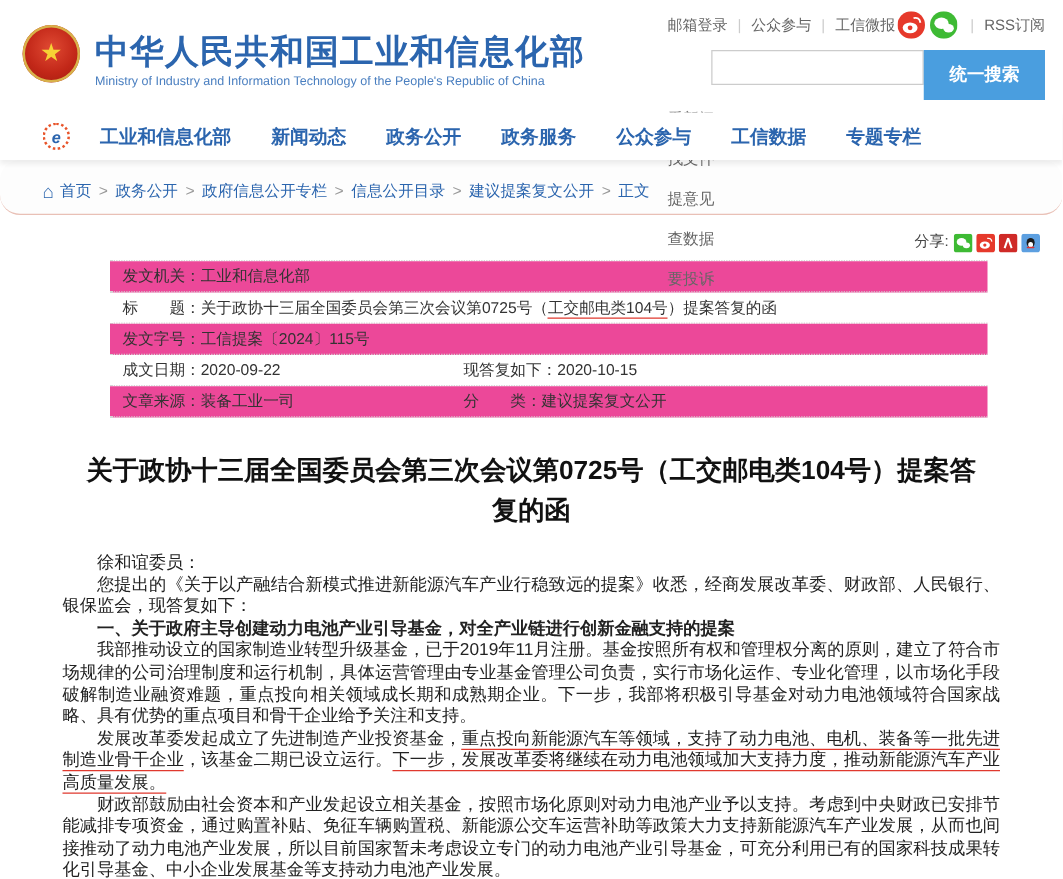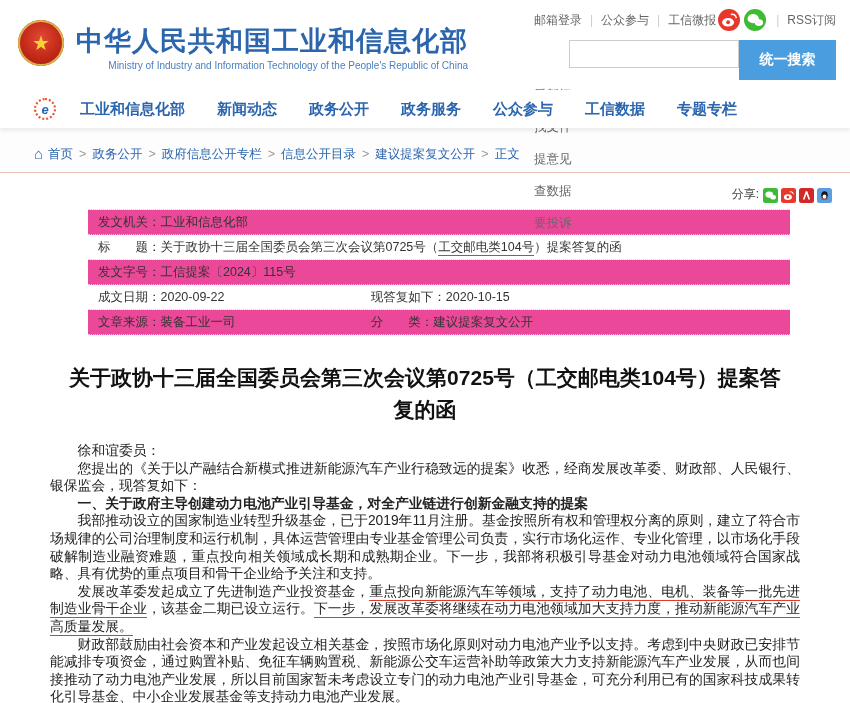--- a/index.html
+++ b/index.html
@@ -3,21 +3,21 @@
 <meta charset="utf-8">
 <style>
   html,body{margin:0;padding:0;width:850px;height:703px;overflow:hidden;background:#fff;
     font-family:"Liberation Sans","DejaVu Sans",sans-serif;color:#333;}
   
   .site-header{position:relative;height:90px;background:#fff;}
   .emblem{position:absolute;left:18px;top:20px;width:46px;height:46px;border-radius:50%;
     background:radial-gradient(circle at 50% 40%,#e04a33 0%,#c22718 55%,#9e1a0e 100%);
     display:flex;align-items:center;justify-content:center;box-shadow:0 0 0 2px #d8b24a inset;}
   .emblem .star{color:#f6d335;font-size:20px;line-height:1;}
-  .site-title-block{position:absolute;left:76px;top:26px;text-align:right;}
+  .site-title-block{position:absolute;left:76px;top:26px;}
   .site-title{color:#2b65ae;font-size:27px;font-weight:bold;letter-spacing:1px;line-height:30px;}
   .site-subtitle{color:#4a7fc0;font-size:10px;margin-top:4px;}
   .top-right{position:absolute;top:8px;right:14px;display:flex;flex-direction:column;align-items:flex-end;}
   .top-links-row{display:flex;align-items:center;white-space:nowrap;font-size:12px;color:#666;height:24px;}
   .top-links-row a{color:#666;text-decoration:none;cursor:pointer;}
   .top-sep{color:#ccc;margin:0 8px;}
   .social-icon{display:inline-flex;width:22px;height:22px;margin:0 2px;vertical-align:middle;cursor:pointer;}
   .social-icon svg{width:22px;height:22px;}
   .search-row{display:flex;margin-top:8px;}
   .search-input{width:170px;height:28px;border:1px solid #ccc;outline:none;padding:0 6px;box-sizing:border-box;}
@@ -28,21 +28,21 @@
   .quick-links-row a{color:#666;text-decoration:none;cursor:pointer;}
   
   .main-nav{height:38px;display:flex;align-items:center;padding-left:34px;background:#fff;
     box-shadow:0 3px 4px rgba(0,0,0,0.07);position:relative;z-index:2;}
   .nav-logo{width:22px;height:22px;border-radius:50%;border:2px dotted #e8542a;display:flex;
     align-items:center;justify-content:center;margin-right:24px;box-sizing:border-box;}
   .nav-logo span{color:#2b65ae;font-weight:bold;font-style:italic;font-size:13px;line-height:1;}
   .nav-item{color:#2b65ae;font-weight:bold;font-size:15px;text-decoration:none;margin-right:32px;cursor:pointer;}
   
   .breadcrumb{padding:17px 16px 9px 34px;font-size:12.5px;color:#2b65ae;background:#fdfdfd;
-    border-bottom:1px solid #e9c0b6;}
+    border-bottom:1px solid #e9c0b6;border-radius:16px;}
   .breadcrumb a{color:#2b65ae;text-decoration:none;cursor:pointer;}
   .crumb-sep{color:#999;margin:0 6px;}
   .home-glyph{color:#2b65ae;font-size:15px;margin-right:5px;vertical-align:-1px;}
   
   .share-row{display:flex;justify-content:flex-end;align-items:flex-end;gap:4px;
     margin:13px 18px 6px 0;font-size:12px;color:#444;}
   .share-icon{display:inline-flex;width:15px;height:15px;cursor:pointer;}
   .share-icon svg{width:15px;height:15px;}
   
   .doc-table{margin:2px 60px 0 88px;border-top:1px dotted #d5d5d5;}

